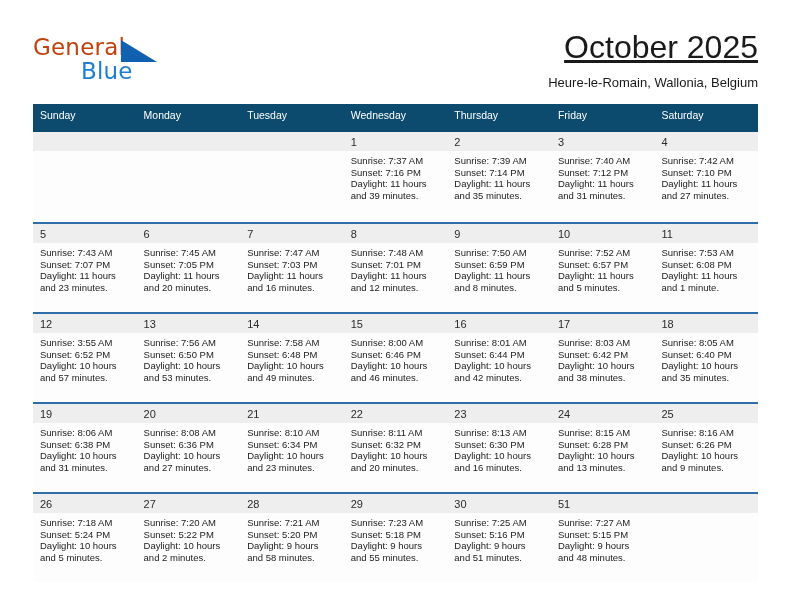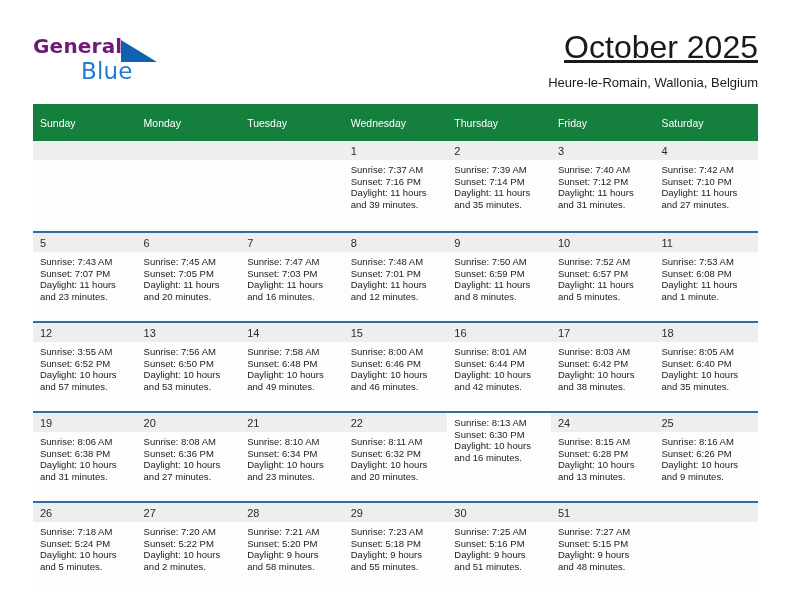--- a/index.html
+++ b/index.html
@@ -27,25 +27,24 @@
   .brand {
     position: absolute;
     left: 33px;
     top: 34px;
     width: 200px;
     height: 56px;
   }
   .brand-general {
     position: absolute;
     left: 0; top: 0;
-    font-size: 20px;
+    font-size: 23px;
     letter-spacing: 0.2px;
-    color: #701a75;
+    color: #c2410c;
     font-family: "DejaVu Sans", sans-serif;
-    font-weight: bold;
   }
   .brand-blue {
     position: absolute;
     left: 28px; top: 24px;
     font-size: 23px;
     letter-spacing: 0.2px;
     color: #1f7ed0;
     font-family: "DejaVu Sans", sans-serif;
     margin-left: 20px;
   }
@@ -85,23 +84,22 @@
   
   .calendar {
     position: absolute;
     left: 33px;
     top: 104px;
     width: 725px;
   }
 
   .weekday-row {
     display: flex;
-    background: #15803d;
-    height: 37px;
-    align-items: center;
+    background: #0c4a6e;
+    height: 28px;
   }
   .weekday-cell {
     flex: 1 1 0;
     color: #ffffff;
     font-size: 10.5px;
     line-height: 22px;
     padding-left: 7px;
     box-sizing: border-box;
     white-space: nowrap;
     overflow: hidden;
@@ -382,20 +380,21 @@
         <div class="day-cell">
           <div class="day-strip"><span class="day-number">22</span></div>
           <div class="day-body">
             <div class="day-line">Sunrise: 8:11 AM</div>
             <div class="day-line">Sunset: 6:32 PM</div>
             <div class="day-line">Daylight: 10 hours</div>
             <div class="day-line">and 20 minutes.</div>
           </div>
         </div>
         <div class="day-cell">
+          <div class="day-strip"><span class="day-number">23</span></div>
           <div class="day-body">
             <div class="day-line">Sunrise: 8:13 AM</div>
             <div class="day-line">Sunset: 6:30 PM</div>
             <div class="day-line">Daylight: 10 hours</div>
             <div class="day-line">and 16 minutes.</div>
           </div>
         </div>
         <div class="day-cell">
           <div class="day-strip"><span class="day-number">24</span></div>
           <div class="day-body">

